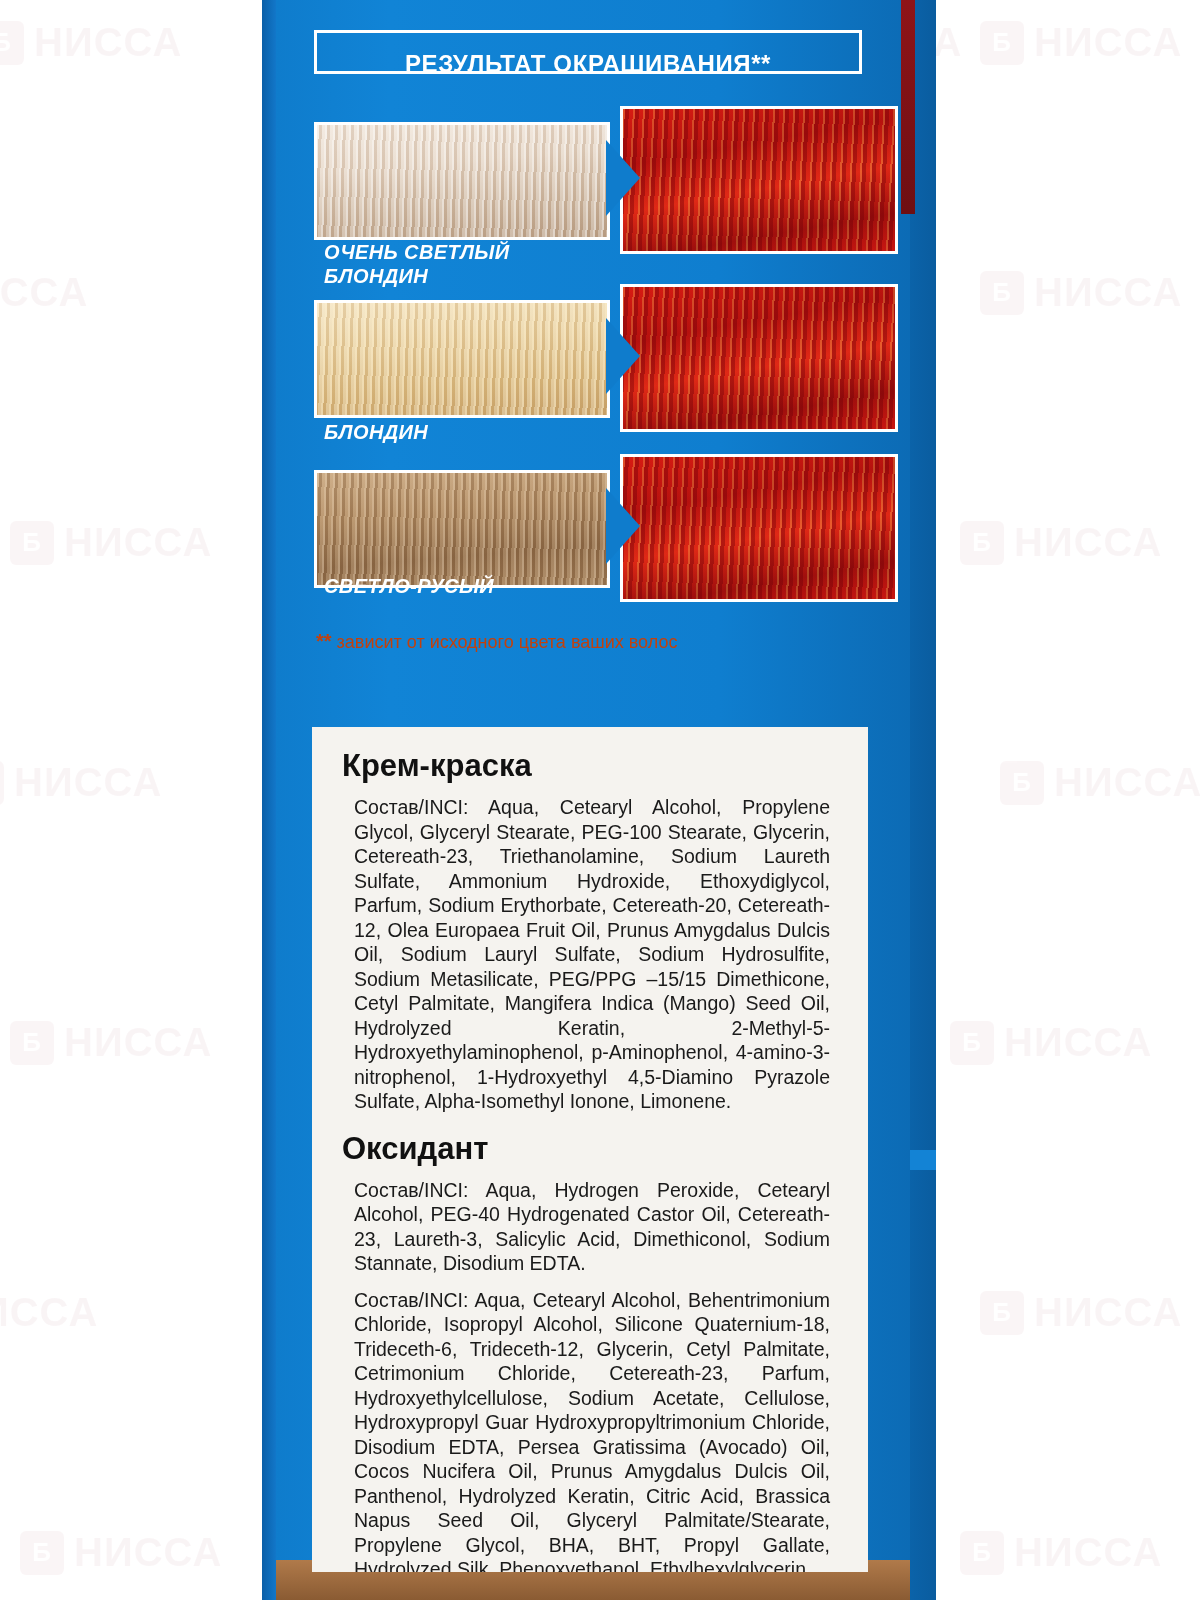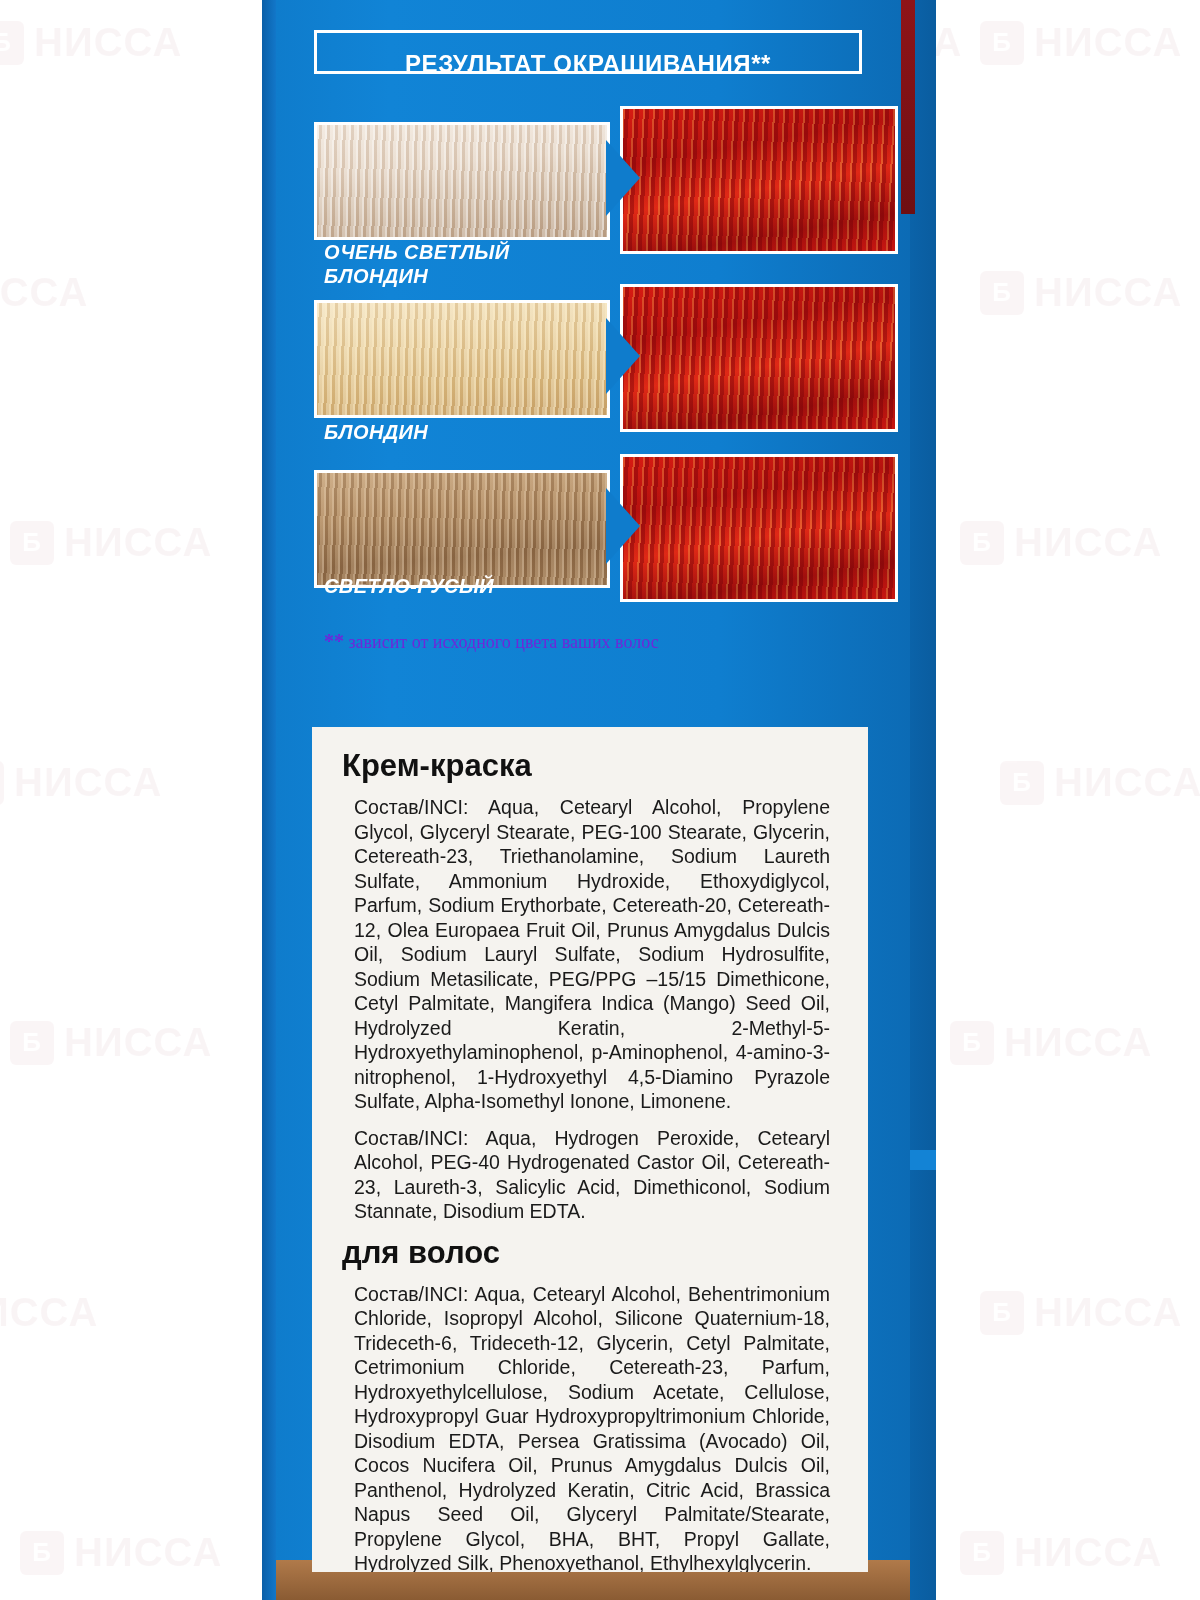--- a/index.html
+++ b/index.html
@@ -212,25 +212,25 @@
   }
   .tex-red {
     background:
       repeating-linear-gradient(93deg, rgba(255,190,90,0.32) 0 2px, rgba(140,8,12,0.55) 2px 6px, rgba(220,30,22,0.25) 6px 10px),
       linear-gradient(170deg, #d61a12 0%, #a90d0c 30%, #e02c16 55%, #8c0a0a 80%, #c41410 100%);
   }
 
   
   .footnote {
     position: absolute;
-    left: 324px;
+    left: 316px;
     top: 630px;
     width: 560px;
-    color: #6d28d9;
-    font-family: Liberation Serif, serif;
+    color: #c2410c;
+    font-family: Liberation Sans, sans-serif;
     font-size: 18px;
     z-index: 5;
   }
   .footnote .stars {
     font-weight: 700;
     font-size: 20px;
   }
 
   
   .ingredients-card {
@@ -394,17 +394,17 @@
 
 <div class="footnote">
   <span class="stars">**</span>
   <span>зависит от исходного цвета ваших волос</span>
 </div>
 
 <div class="ingredients-card">
   <p class="ing-title">Крем-краска</p>
   <p class="ing-body">Состав/INCI: Aqua, Cetearyl Alcohol, Propylene Glycol, Glyceryl Stearate, PEG-100 Stearate, Glycerin, Cetereath-23, Triethanolamine, Sodium Laureth Sulfate, Ammonium Hydroxide, Ethoxydiglycol, Parfum, Sodium Erythorbate, Cetereath-20, Cetereath-12, Olea Europaea Fruit Oil, Prunus Amygdalus Dulcis Oil, Sodium Lauryl Sulfate, Sodium Hydrosulfite, Sodium Metasilicate, PEG/PPG –15/15 Dimethicone, Cetyl Palmitate, Mangifera Indica (Mango) Seed Oil, Hydrolyzed Keratin, 2-Methyl-5-Hydroxyethylaminophenol, p-Aminophenol, 4-amino-3-nitrophenol, 1-Hydroxyethyl 4,5-Diamino Pyrazole Sulfate, Alpha-Isomethyl Ionone, Limonene.</p>
 
+  <p class="ing-title second">Оксидант</p>
   <p class="ing-body">Состав/INCI: Aqua, Hydrogen Peroxide, Cetearyl Alcohol, PEG-40 Hydrogenated Castor Oil, Cetereath-23, Laureth-3, Salicylic Acid, Dimethiconol, Sodium Stannate, Disodium EDTA.</p>
 
-  <p class="ing-title" style="margin-top:0;">для волос</p>
   <p class="ing-body">Состав/INCI: Aqua, Cetearyl Alcohol, Behentrimonium Chloride, Isopropyl Alcohol, Silicone Quaternium-18, Trideceth-6, Trideceth-12, Glycerin, Cetyl Palmitate, Cetrimonium Chloride, Cetereath-23, Parfum, Hydroxyethylcellulose, Sodium Acetate, Cellulose, Hydroxypropyl Guar Hydroxypropyltrimonium Chloride, Disodium EDTA, Persea Gratissima (Avocado) Oil, Cocos Nucifera Oil, Prunus Amygdalus Dulcis Oil, Panthenol, Hydrolyzed Keratin, Citric Acid, Brassica Napus Seed Oil, Glyceryl Palmitate/Stearate, Propylene Glycol, BHA, BHT, Propyl Gallate, Hydrolyzed Silk, Phenoxyethanol, Ethylhexylglycerin.</p>
 </div>
 
 </body></html>

